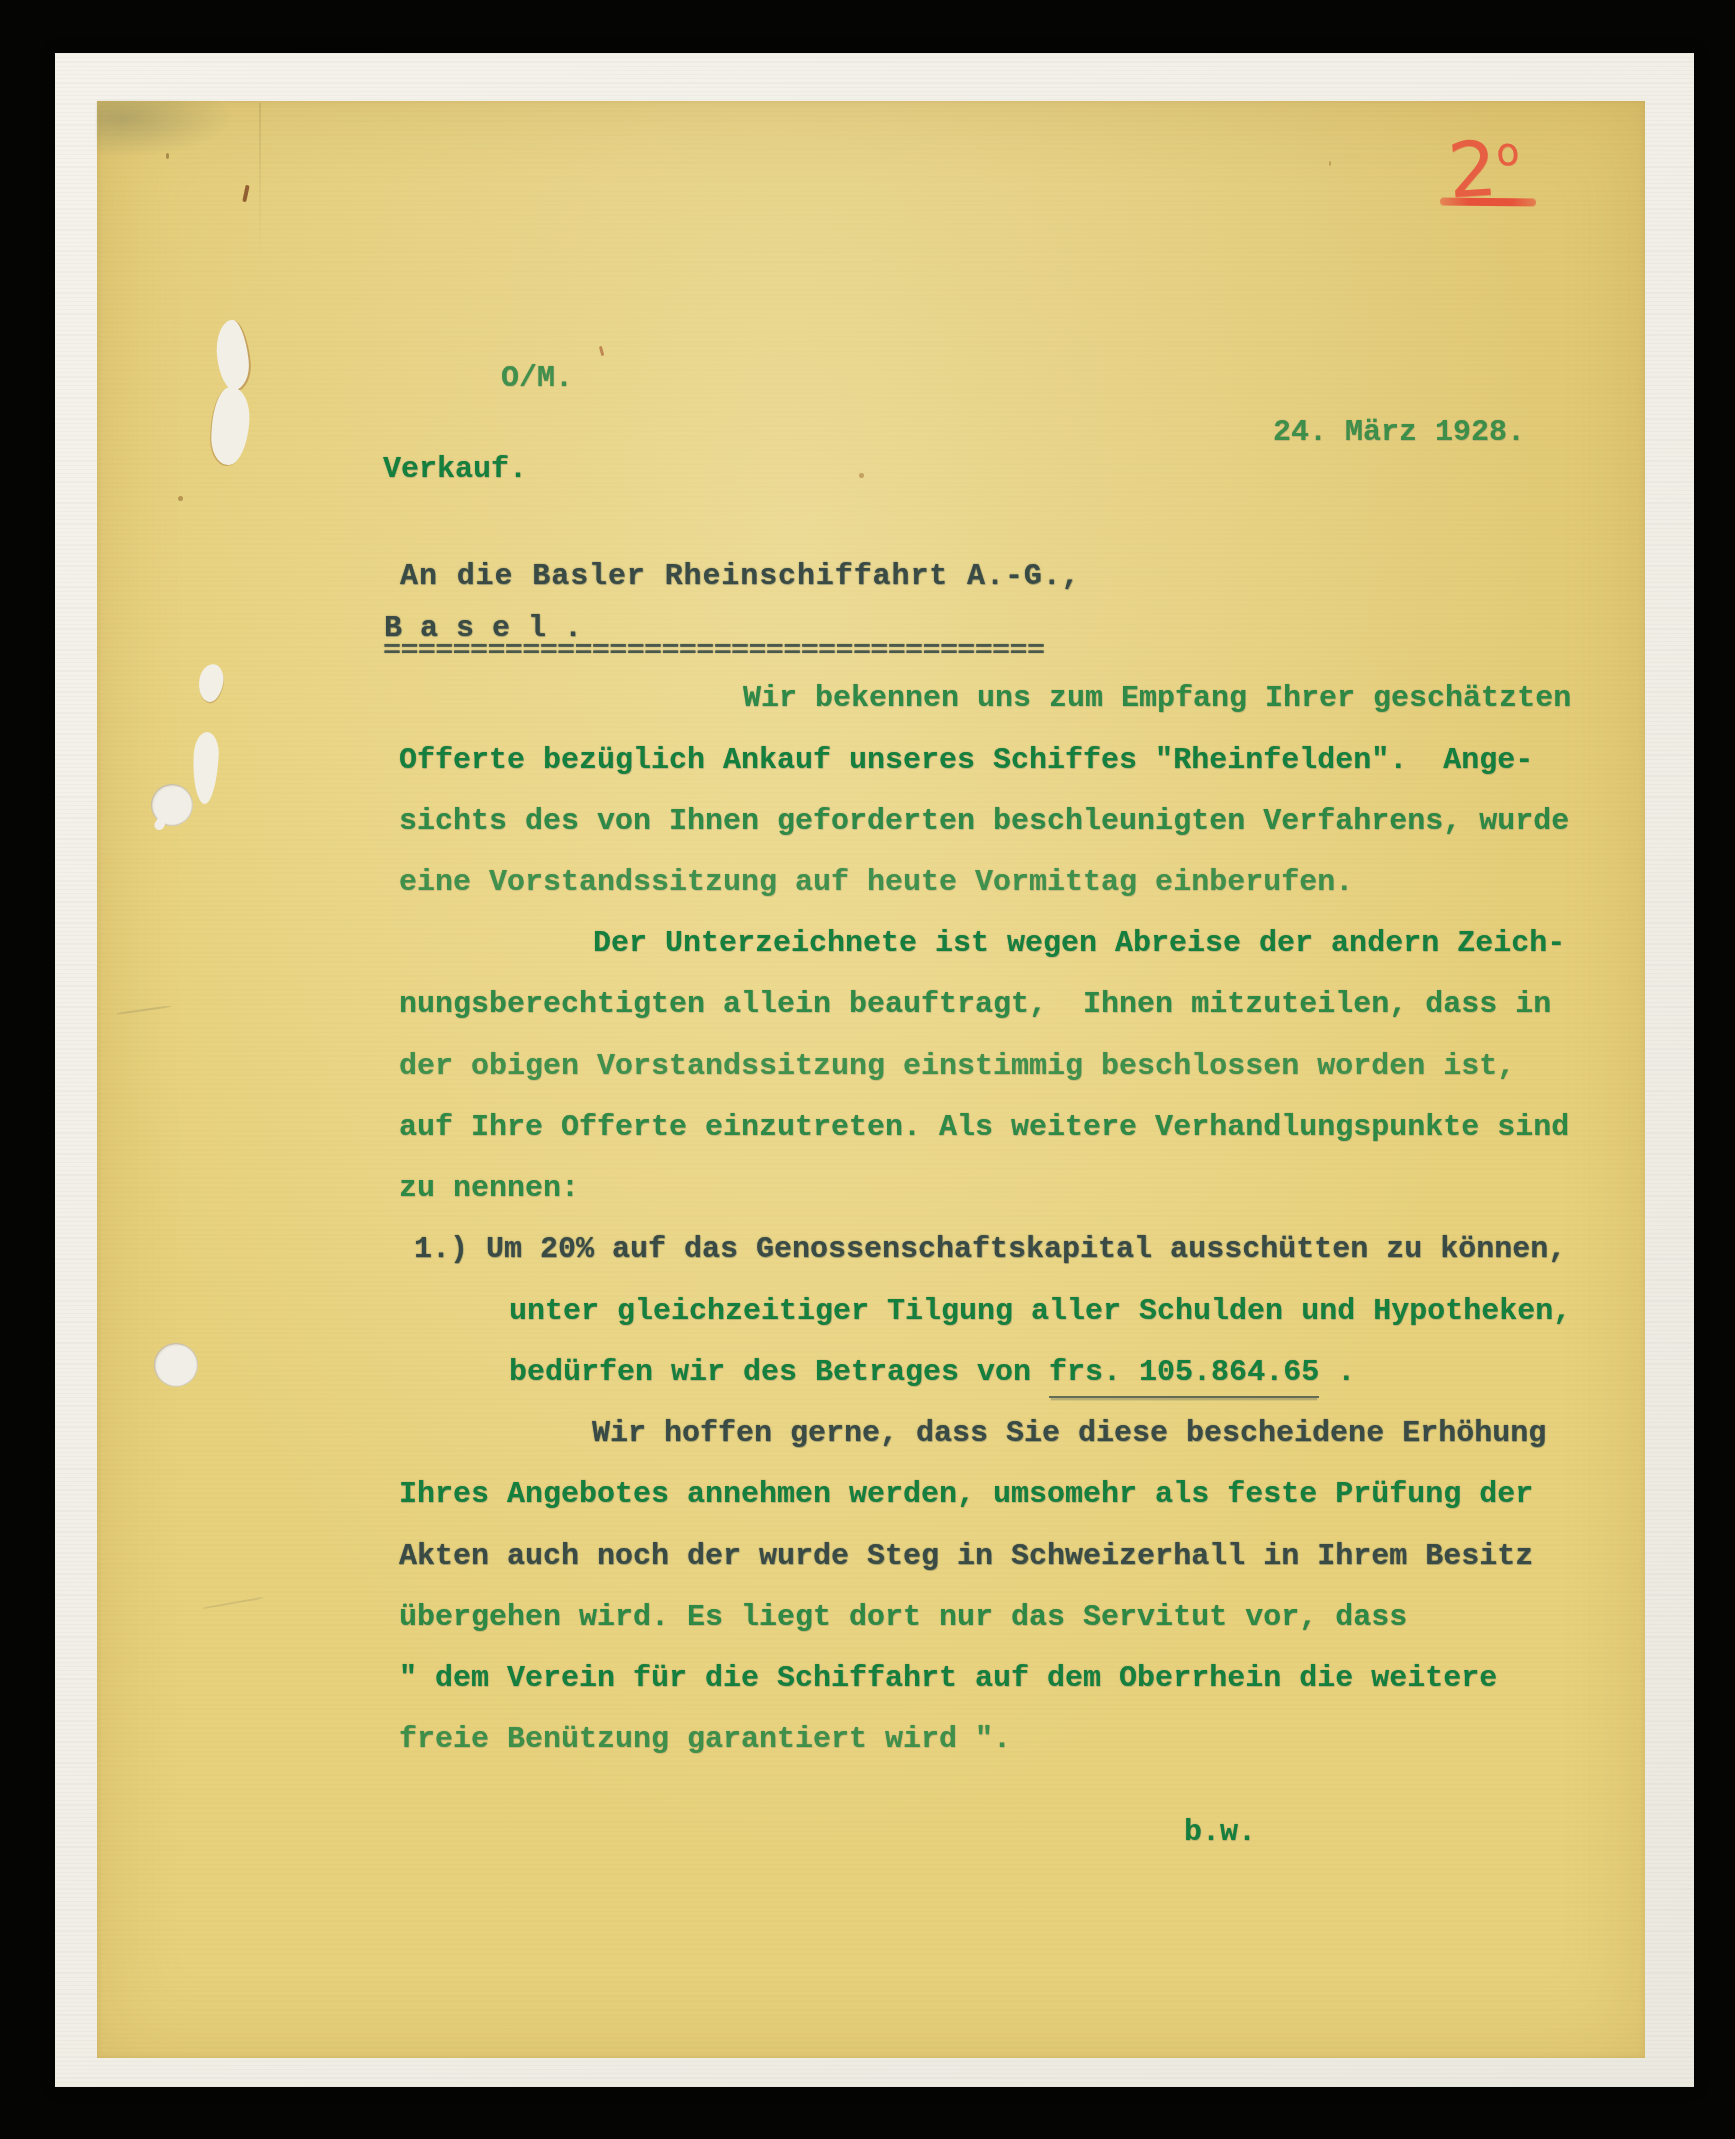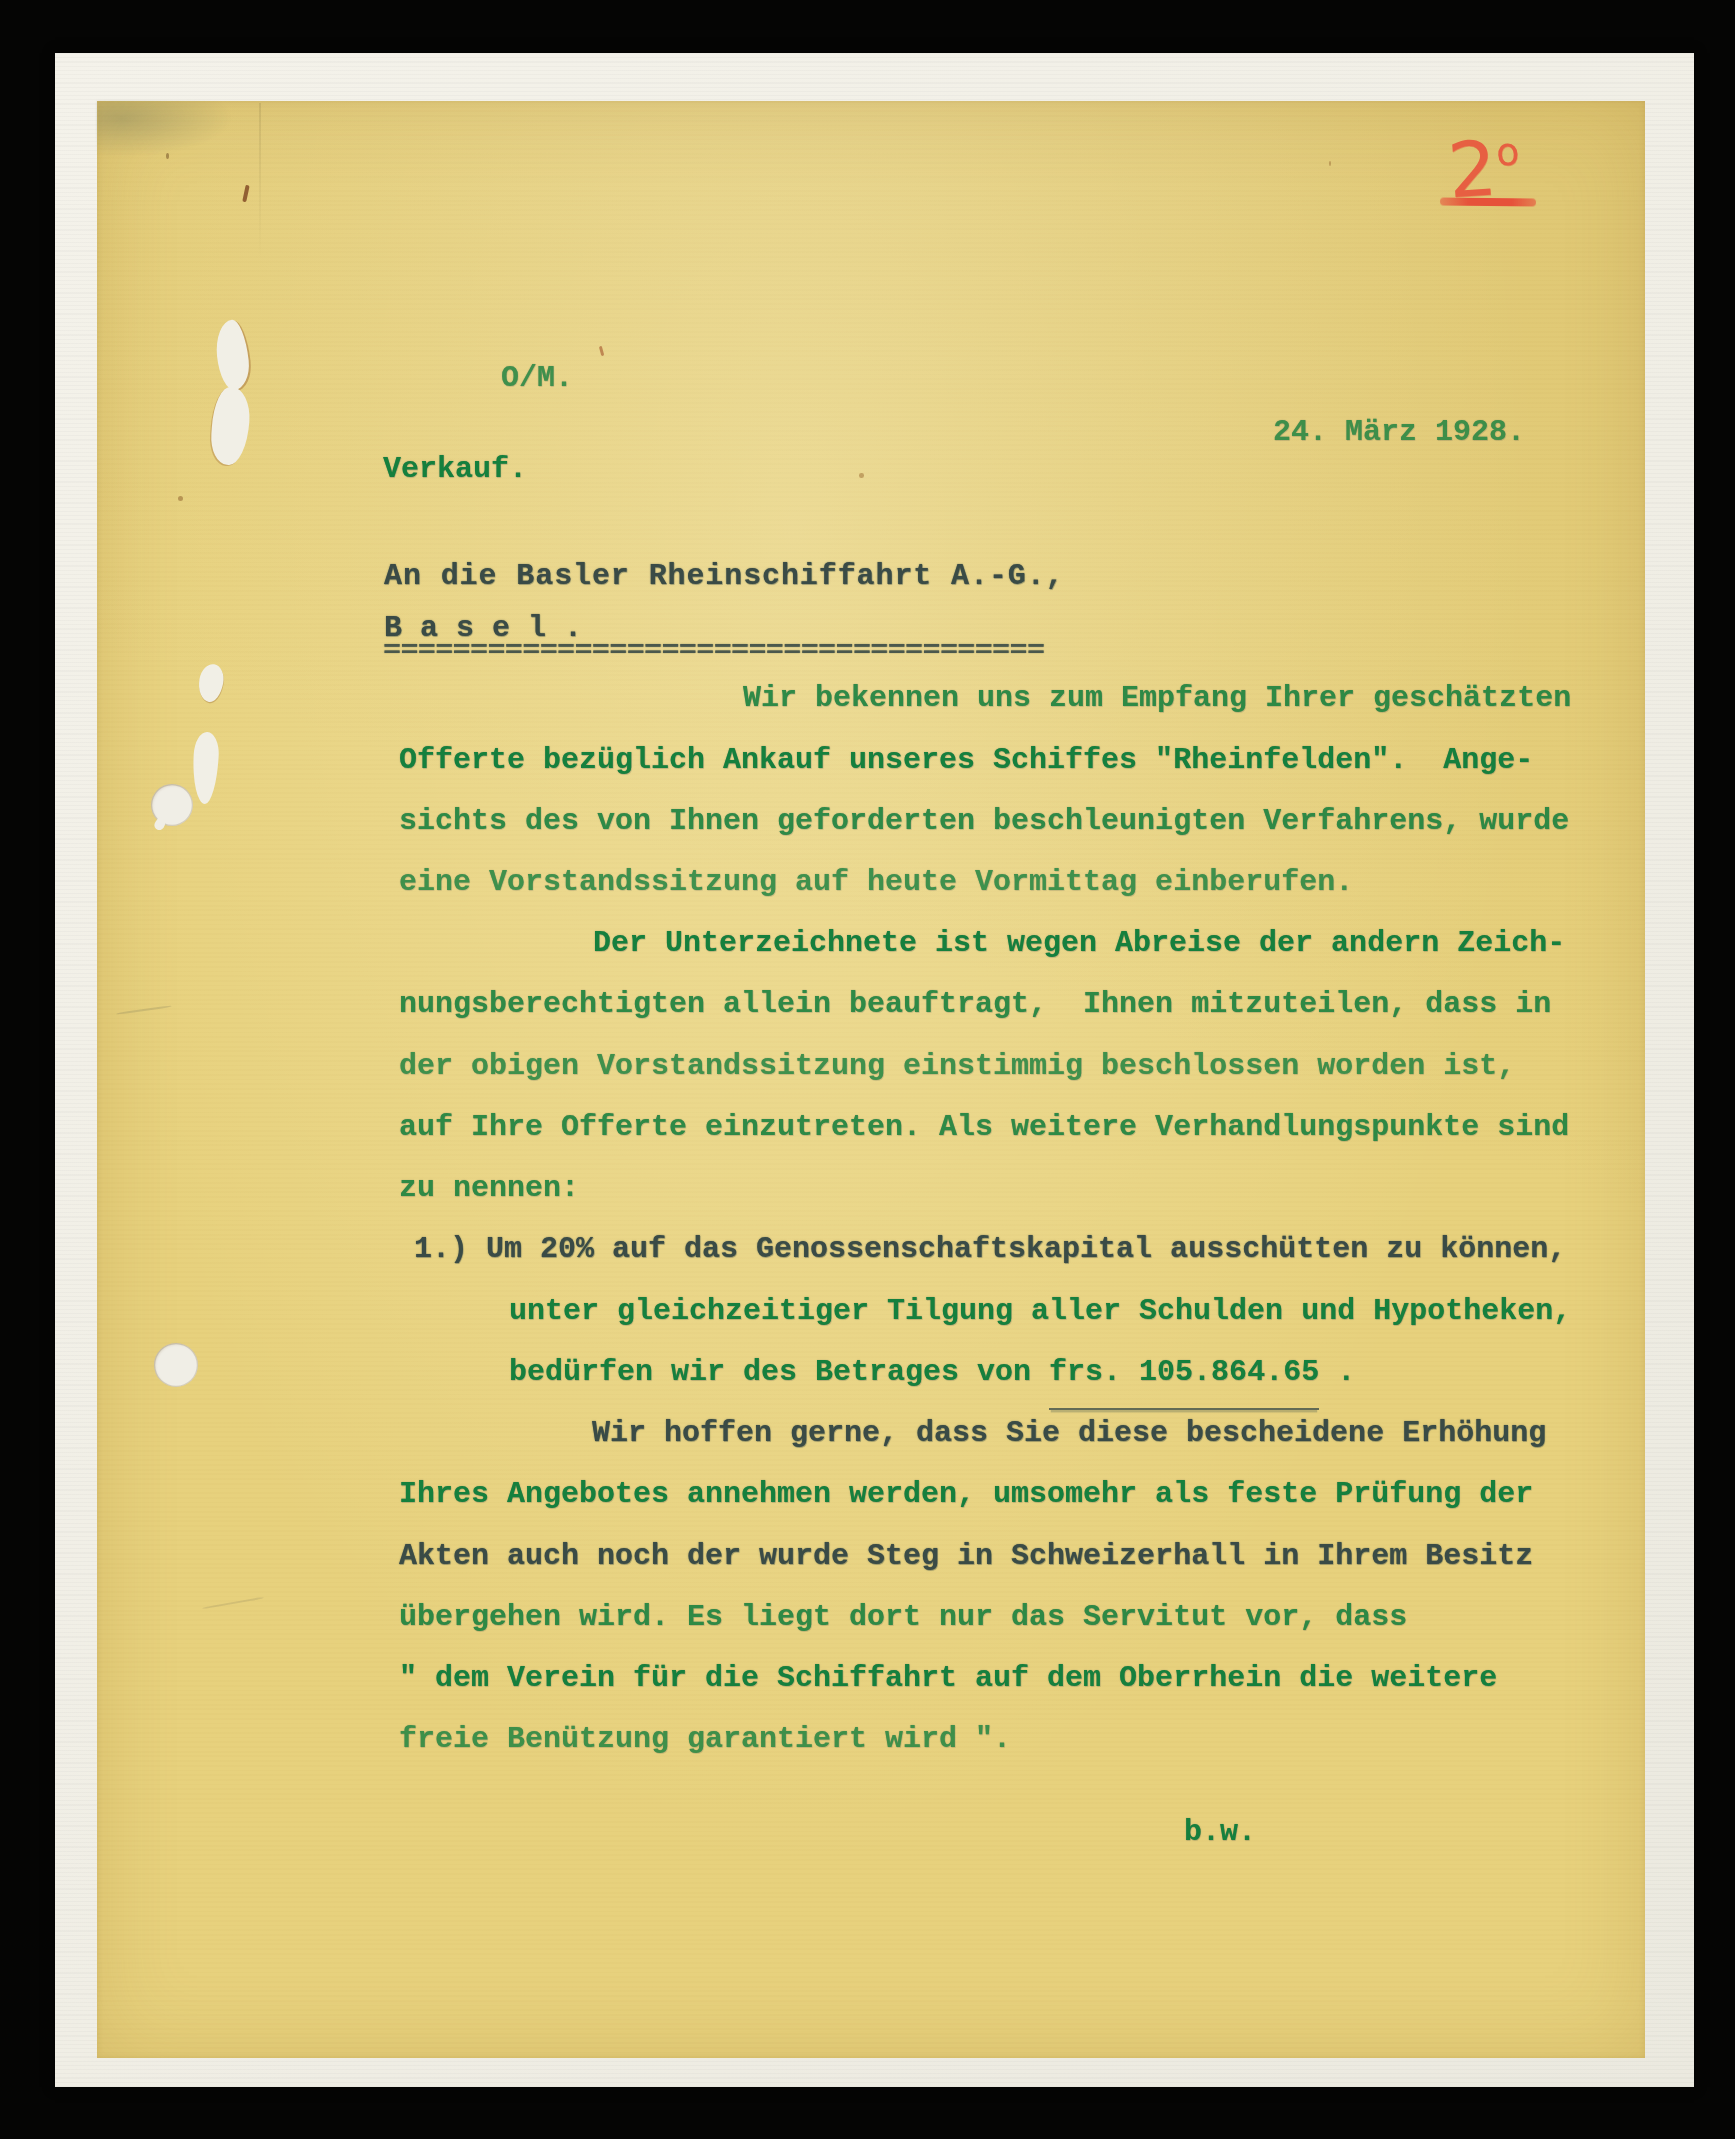--- a/index.html
+++ b/index.html
@@ -36,23 +36,23 @@
   
   .tw{
     position:absolute;font-size:30px;font-weight:700;color:#15803d;white-space:pre;
     text-shadow:0 0 1.2px rgba(65,81,76,0.55), 0.6px 0.6px 0 rgba(65,81,76,0.18);
     filter:blur(0.2px);
     transform-origin:left top;
   }
   .tw.faint{opacity:0.8;}
   .tw.soft{opacity:0.88;}
   .tw.strong{color:#3a4b46;text-shadow:0 0 1.5px rgba(58,75,70,0.7), 0.6px 0.6px 0 rgba(58,75,70,0.3);}
-  .tw.spread{letter-spacing:0.9px;}
+  .tw.spread{letter-spacing:0.9px;margin-left:16px;}
   .rule-eq{transform:scaleY(0.82);letter-spacing:-0.6px;opacity:0.9;filter:blur(0.3px);}
-  .amount{border-bottom:2.4px solid rgba(62,78,73,0.78);padding-bottom:19px;
+  .amount{border-bottom:2.4px solid rgba(62,78,73,0.78);padding-bottom:7px;
     box-shadow:0 4.2px 0 -1.8px rgba(62,78,73,0.28);}
   
   .redmark{position:absolute;color:#e8573e;font-family:"DejaVu Sans", sans-serif;
     filter:blur(0.4px);opacity:0.92;}
   .red-digit{font-size:76px;font-weight:400;transform:rotate(-4deg);display:inline-block;
     text-shadow:0.6px 0.6px 0 rgba(232,87,62,0.5);}
   .red-sup{font-size:38px;font-weight:400;display:inline-block;transform:translateY(-31px) rotate(-3deg);
     text-shadow:0.6px 0.6px 0 rgba(232,87,62,0.5);}
   .red-underline{position:absolute;background:linear-gradient(90deg,rgba(230,82,58,0.55),#e6523a 30%,#e6523a 75%,rgba(230,82,58,0.6));
     border-radius:4.2px;transform:rotate(0.6deg);filter:blur(0.5px);}

